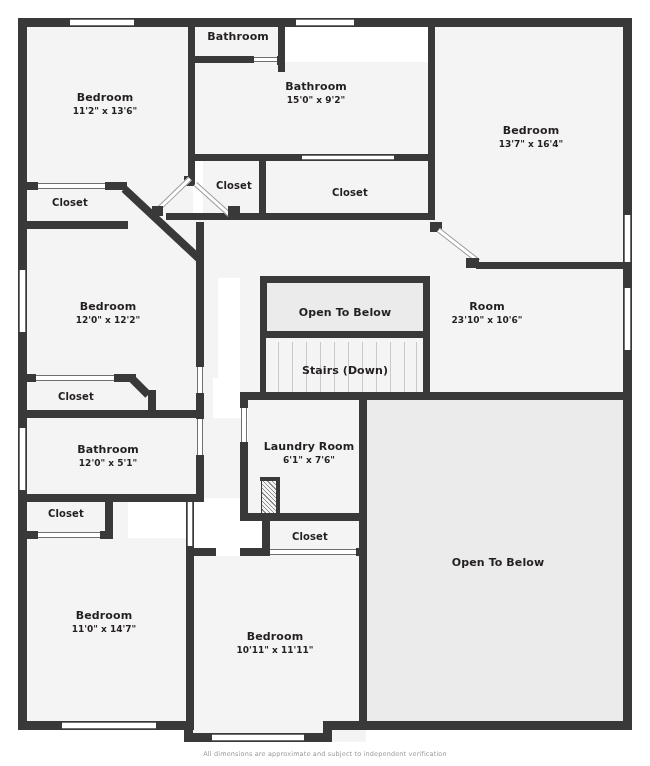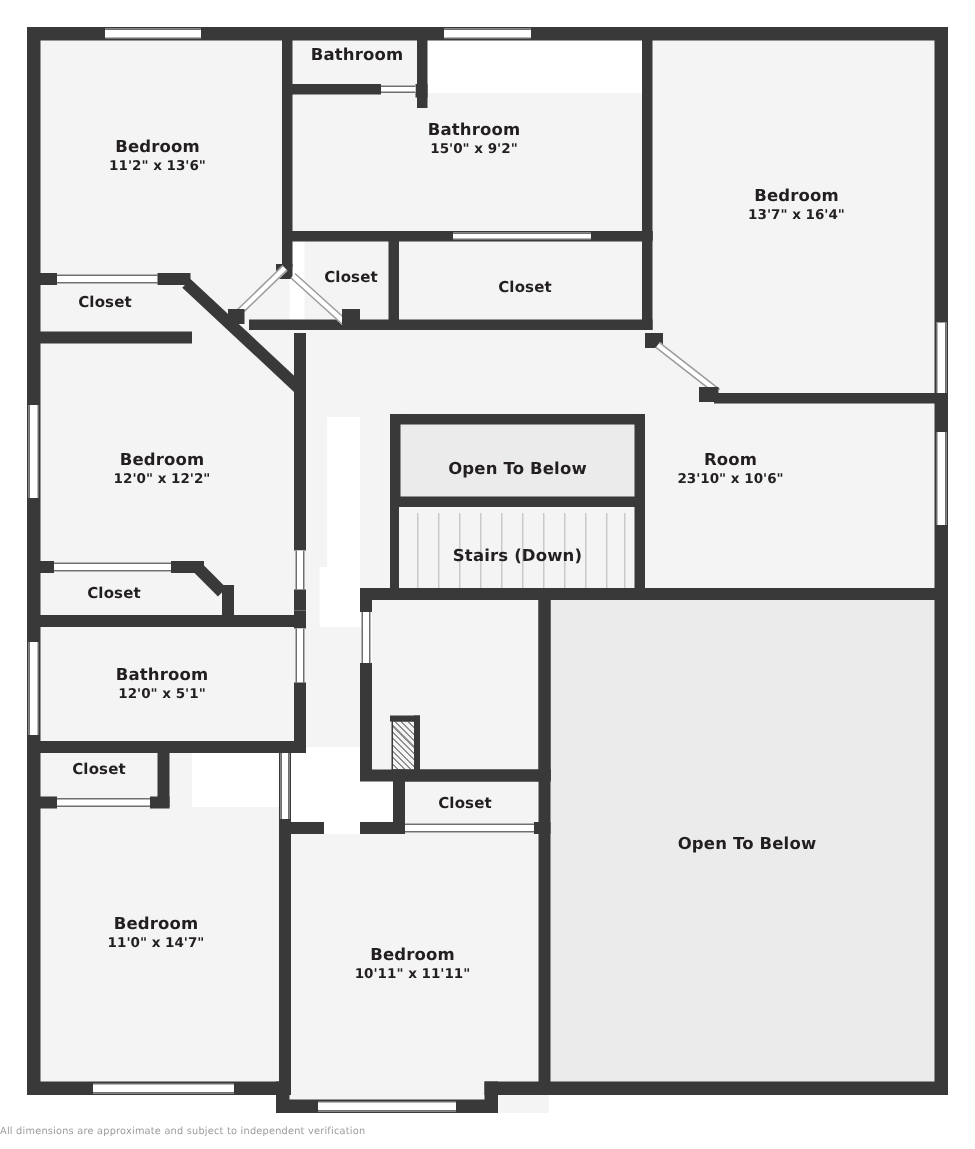--- a/index.html
+++ b/index.html
@@ -103,20 +103,21 @@
     margin-top: 1px;
   }
   .label.sm .nm {
     font-size: 10px;
   }
   .footer {
     position: absolute;
     left: 0;
     right: 0;
     bottom: 8px;
+    text-align: center;
     font-size: 6.5px;
     color: #9b9b9b;
     letter-spacing: .15px;
   }
 </style>
 </head>
 <body>
 
 <div id="plan">
 
@@ -324,20 +325,24 @@
 
   <div class="label sm" style="left:76px; top:397px;">
     <span class="nm">Closet</span>
   </div>
 
   <div class="label" style="left:108px; top:456px;">
     <span class="nm">Bathroom</span>
     <span class="dim">12'0" x 5'1"</span>
   </div>
 
+  <div class="label" style="left:309px; top:453px;">
+    <span class="nm">Laundry Room</span>
+    <span class="dim">6'1" x 7'6"</span>
+  </div>
 
   <div class="label sm" style="left:66px; top:514px;">
     <span class="nm">Closet</span>
   </div>
 
   <div class="label sm" style="left:310px; top:537px;">
     <span class="nm">Closet</span>
   </div>
 
   <div class="label" style="left:104px; top:622px;">

